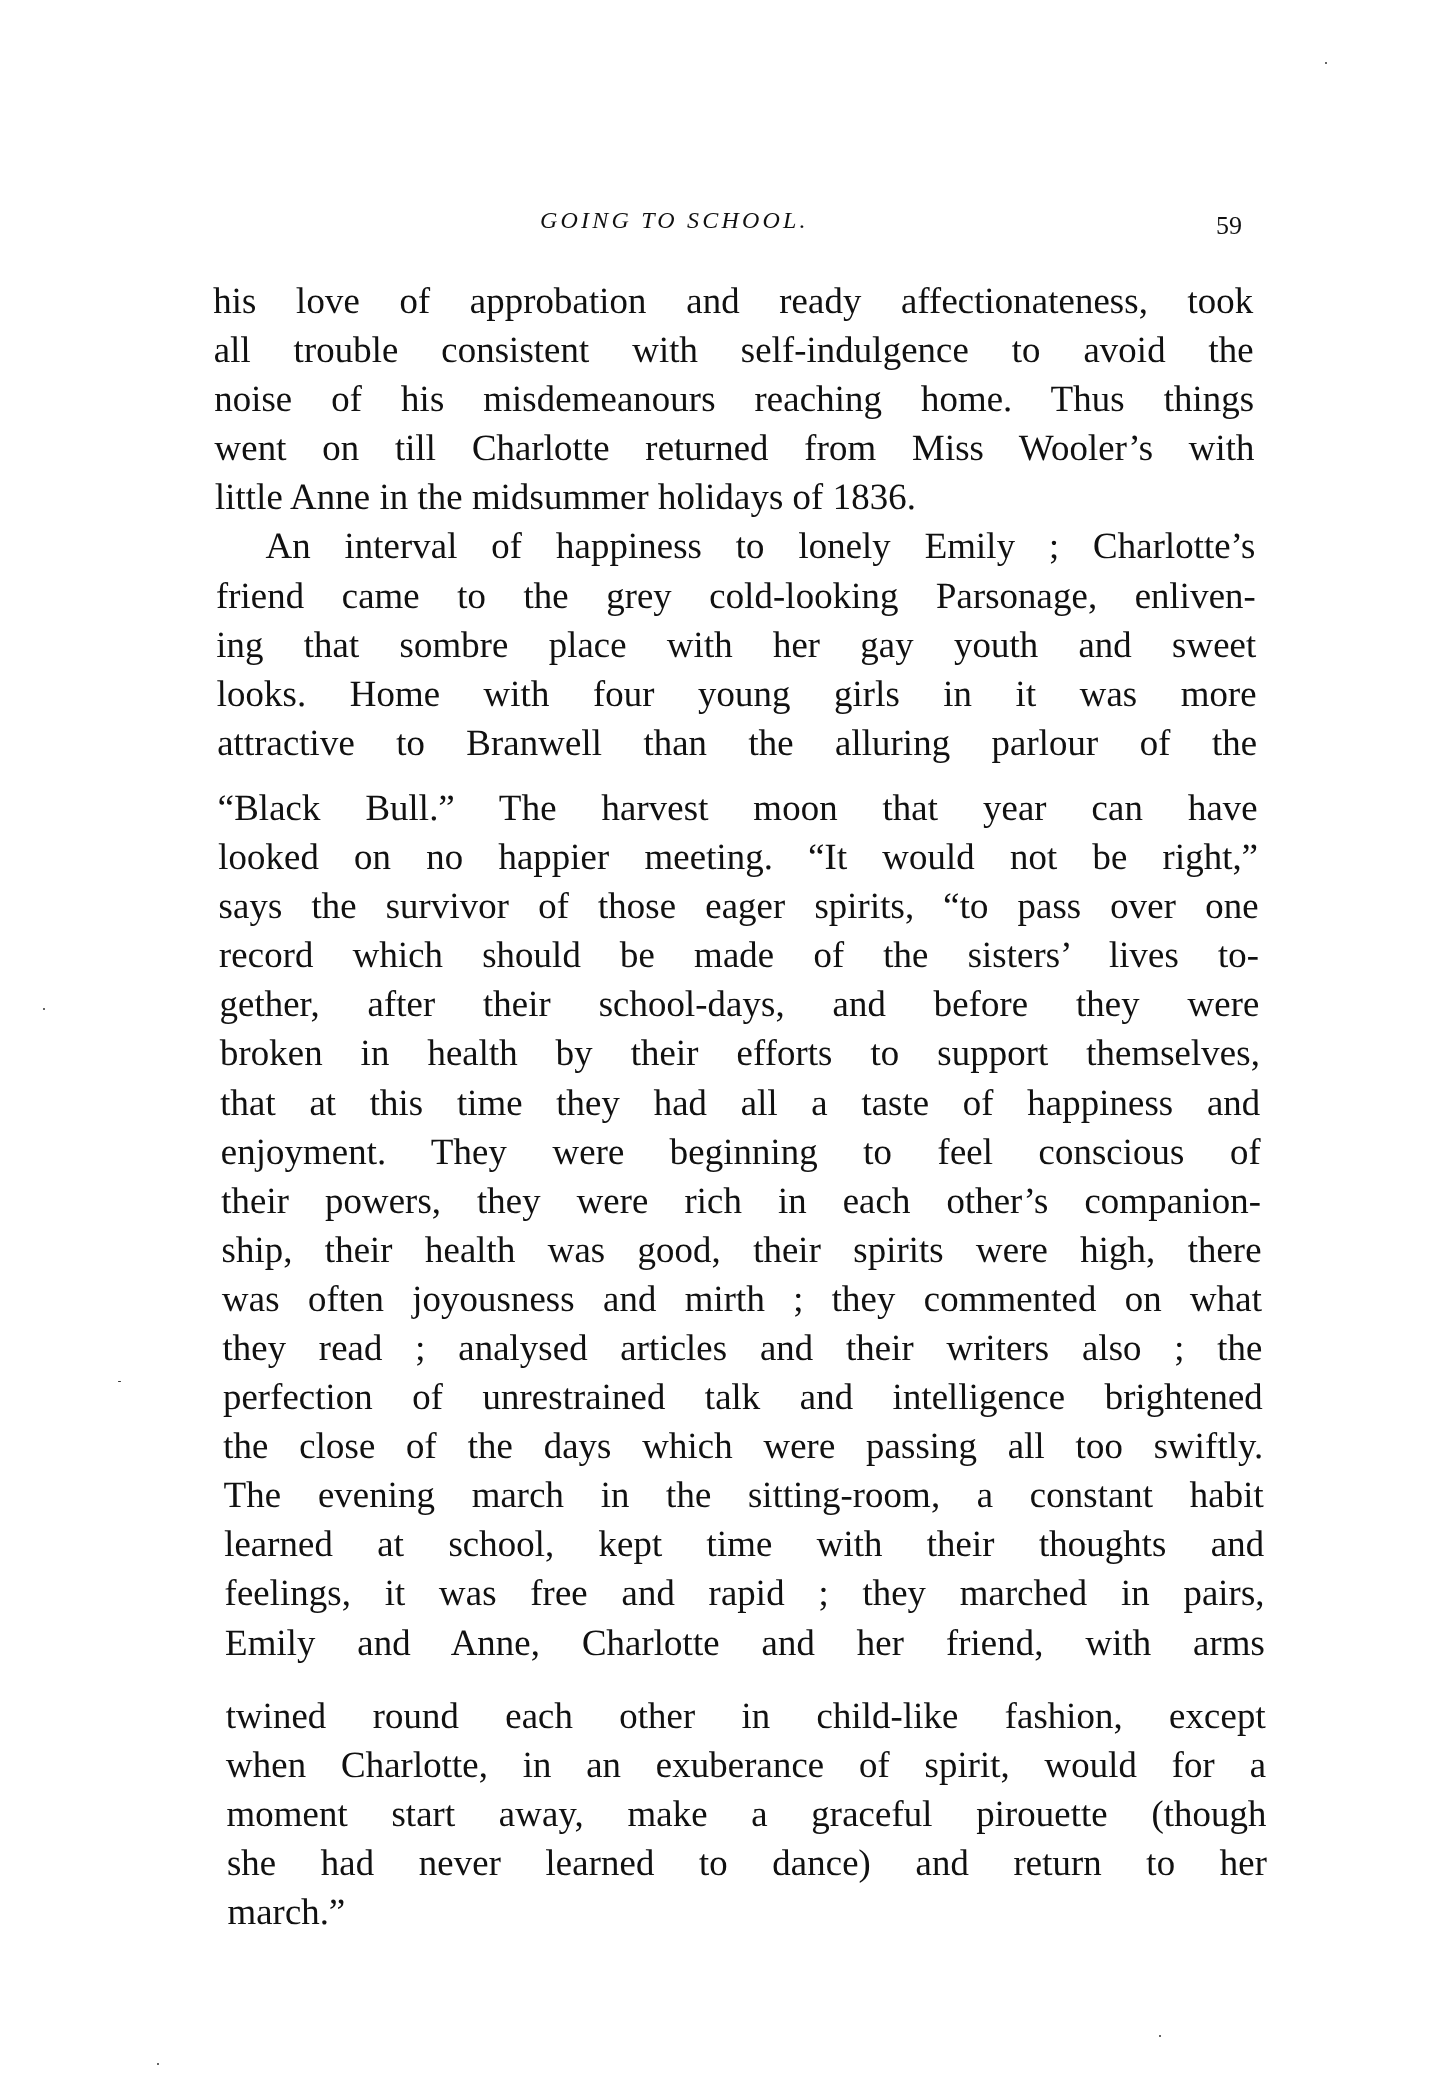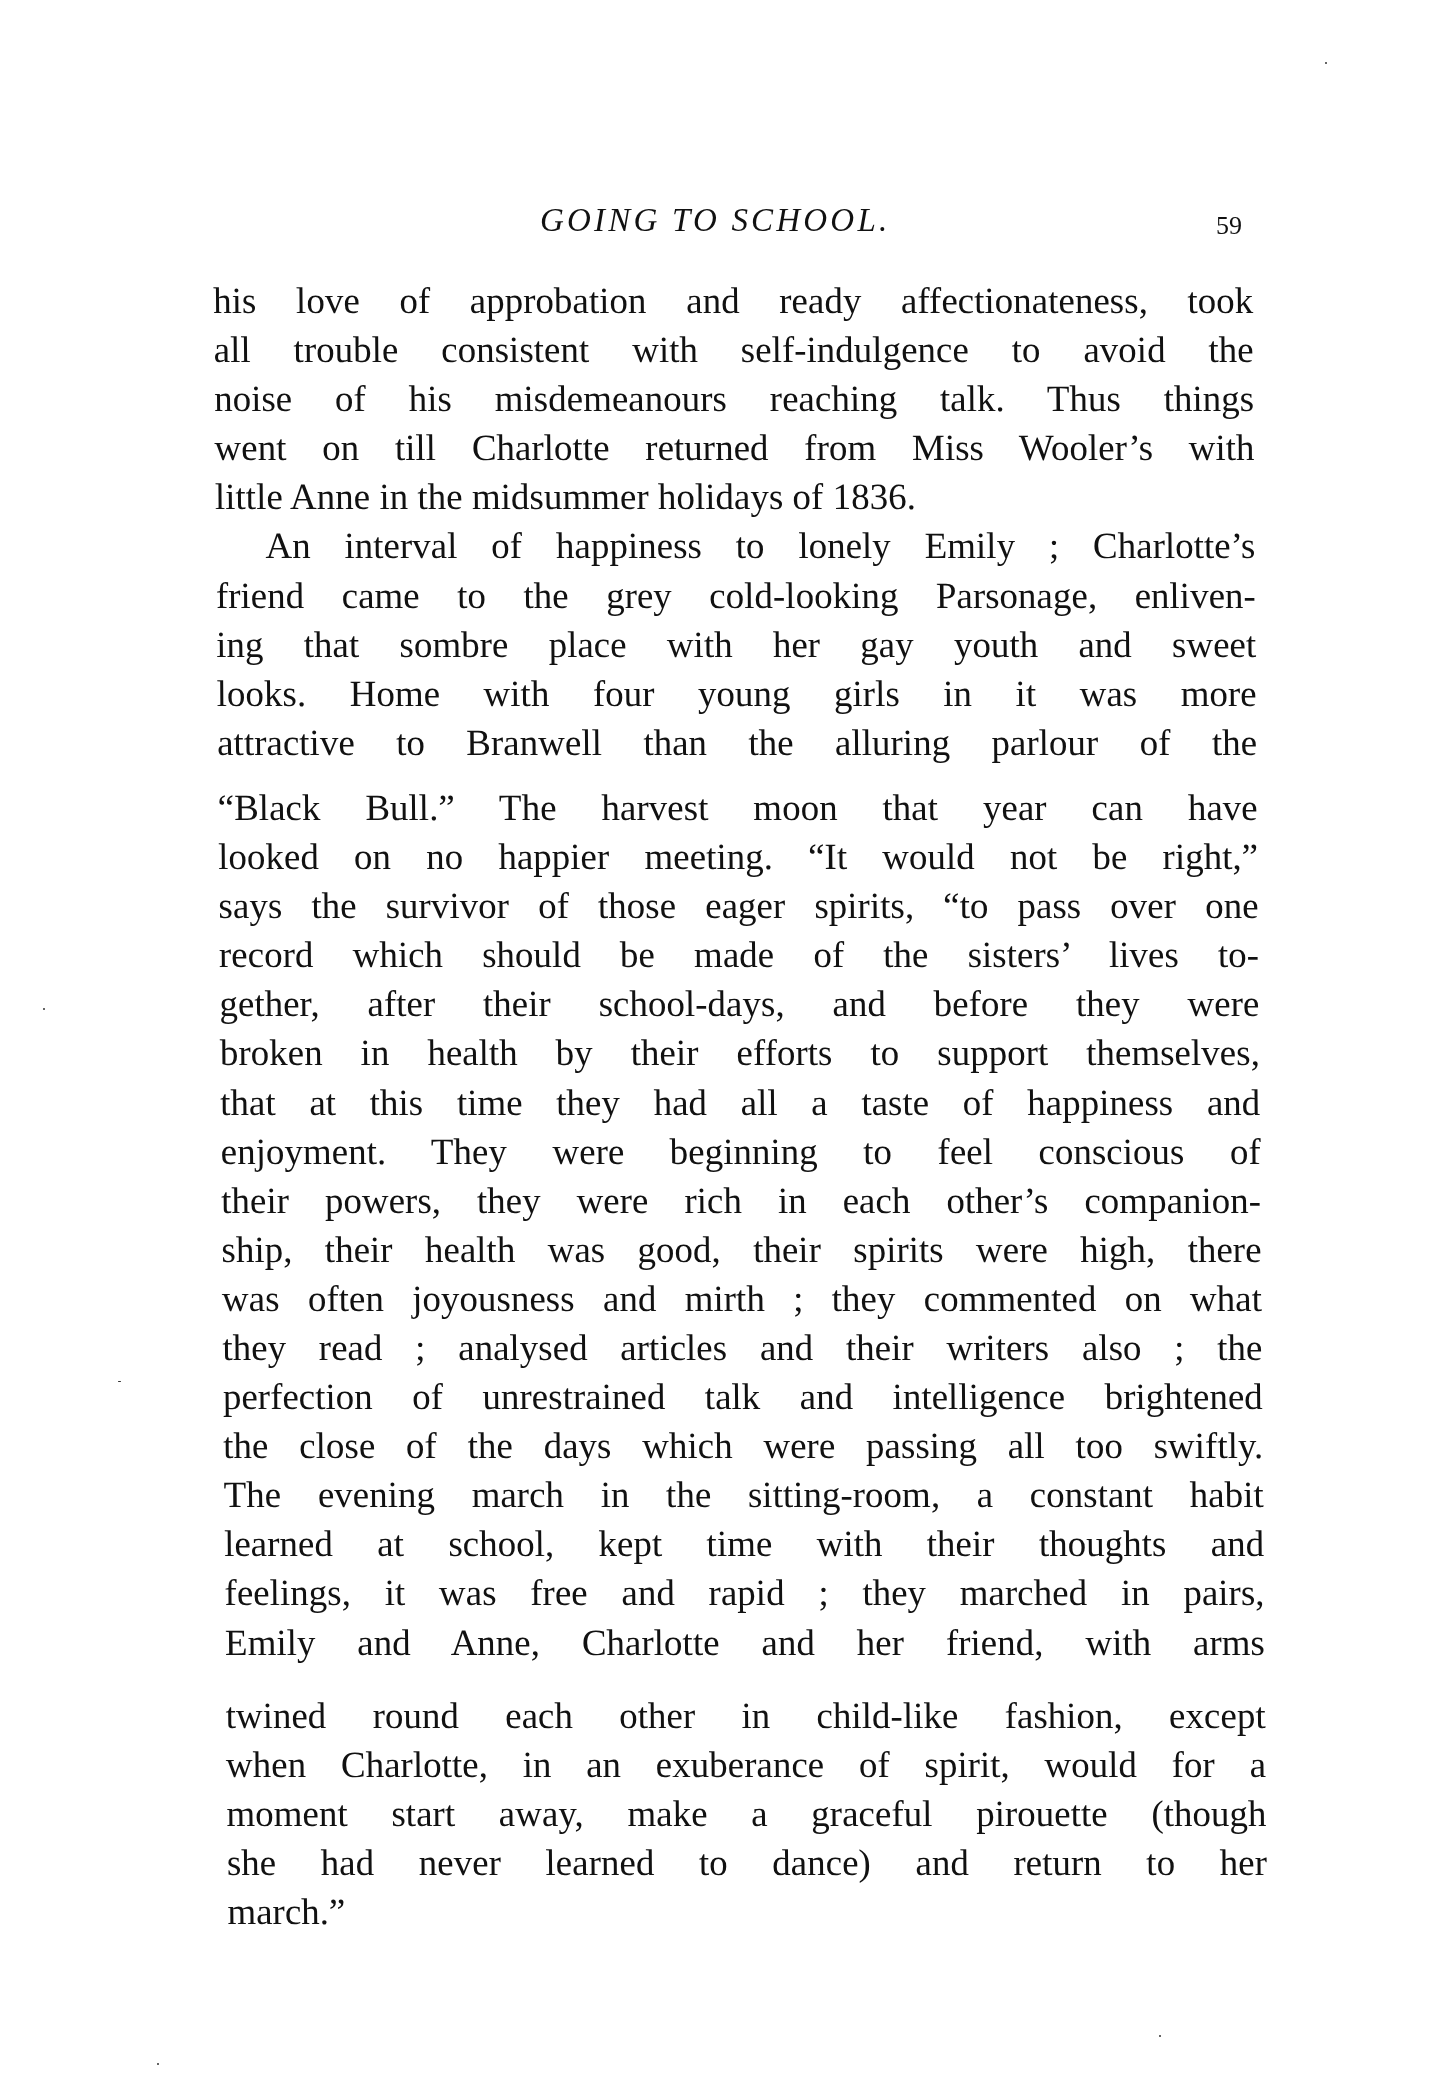--- a/index.html
+++ b/index.html
@@ -21,21 +21,21 @@
     width: 1441px;
     height: 2087px;
     background: #ffffff;
   }
   .running-head {
     position: absolute;
     left: 540px;
     top: 200px;
     font-family: "Liberation Serif", "DejaVu Serif", serif;
     font-style: italic;
-    font-size: 33px;
+    font-size: 24px;
     letter-spacing: 3.2px;
     line-height: 40px;
     white-space: nowrap;
   }
   .folio {
     position: absolute;
     left: 1216px;
     top: 206px;
     font-size: 26px;
     line-height: 40px;
@@ -80,21 +80,21 @@
 <div class="page">
 
   <div class="running-head">GOING TO SCHOOL.</div>
   <div class="folio">59</div>
 
   <div class="text-block">
 
     <div>
       <span class="line" style="white-space: normal; word-spacing: 0px;">his love of approbation and ready affectionateness, took</span>
       <span class="line" style="white-space: normal; word-spacing: 0px;">all trouble consistent with self-indulgence to avoid the</span>
-      <span class="line" style="white-space: normal; word-spacing: 0px;">noise of his misdemeanours reaching talk. Thus things</span>
+      <span class="line" style="white-space: normal; word-spacing: 0px;">noise of his misdemeanours reaching home. Thus things</span>
       <span class="line" style="white-space: normal; word-spacing: 0px;">went on till Charlotte returned from Miss Wooler’s with</span>
       <span class="line last">little Anne in the midsummer holidays of 1836.</span>
     </div>
 
     <div>
       <span class="line indent" style="white-space: normal; word-spacing: 0px;">An interval of happiness to lonely Emily ; Charlotte’s</span>
       <span class="line" style="white-space: normal; word-spacing: 0px;">friend came to the grey cold-looking Parsonage, enliven-</span>
       <span class="line" style="white-space: normal; word-spacing: 0px;">ing that sombre place with her gay youth and sweet</span>
       <span class="line" style="white-space: normal; word-spacing: 0px;">looks. Home with four young girls in it was more</span>
       <span class="line" style="white-space: normal; word-spacing: 0px;">attractive to Branwell than the alluring parlour of the</span>

